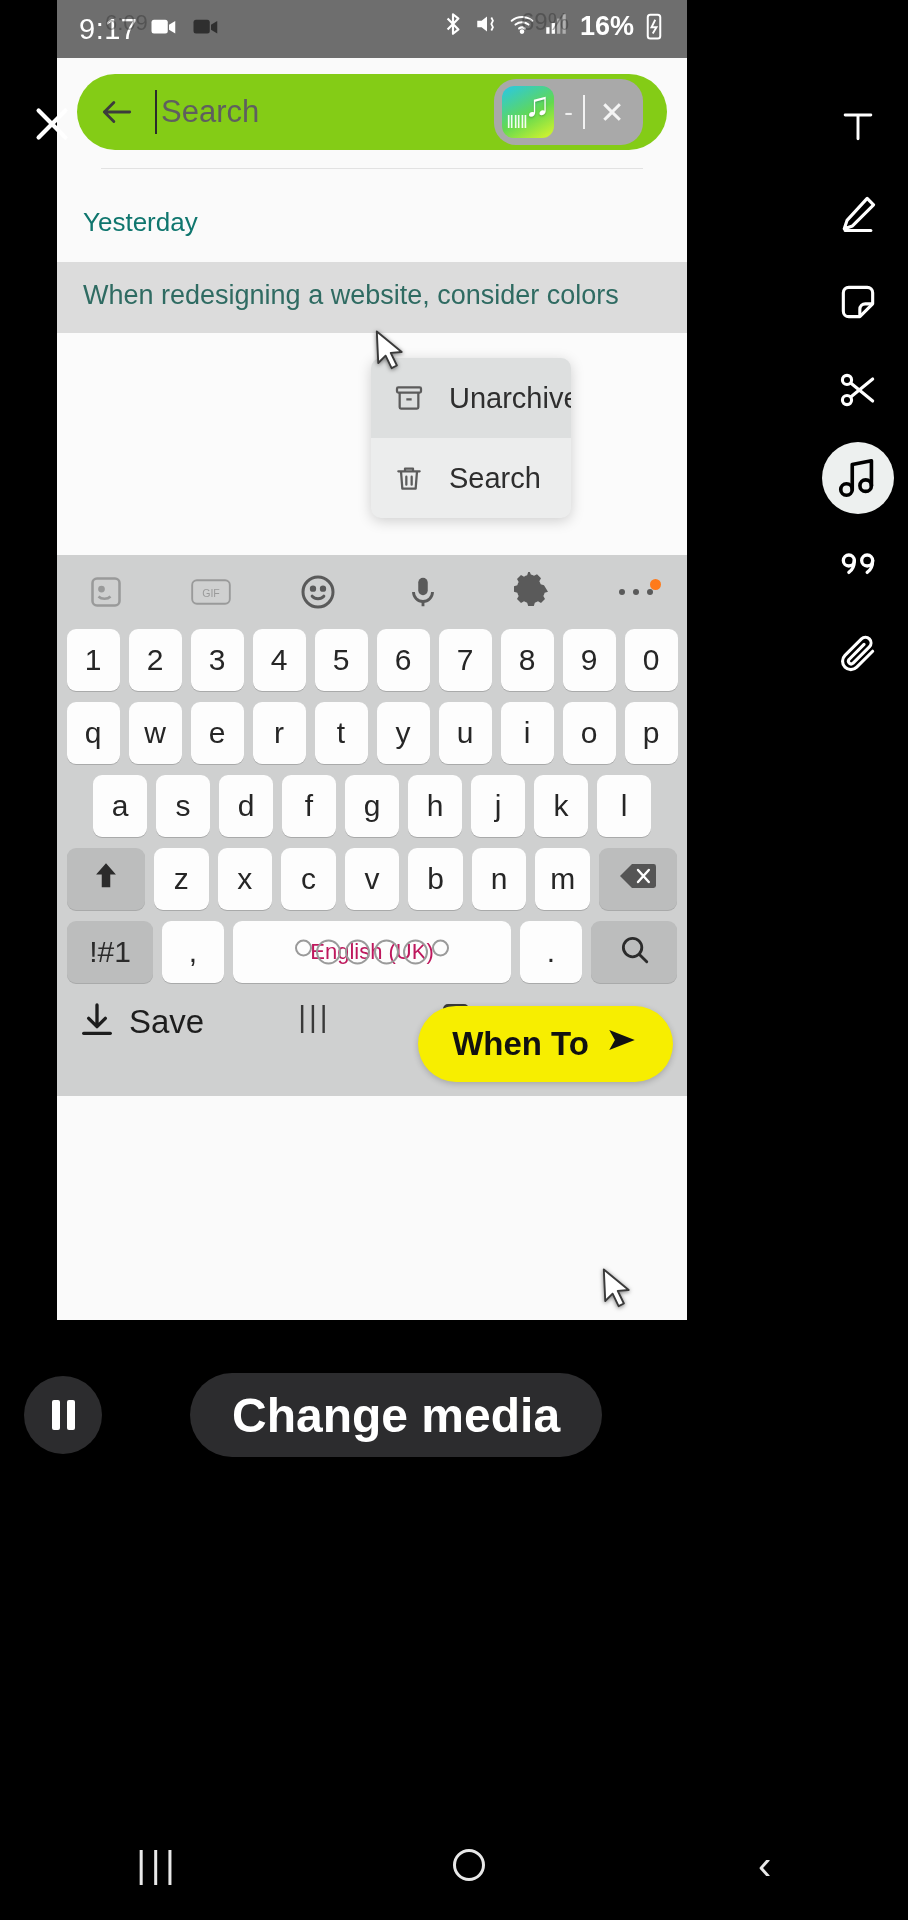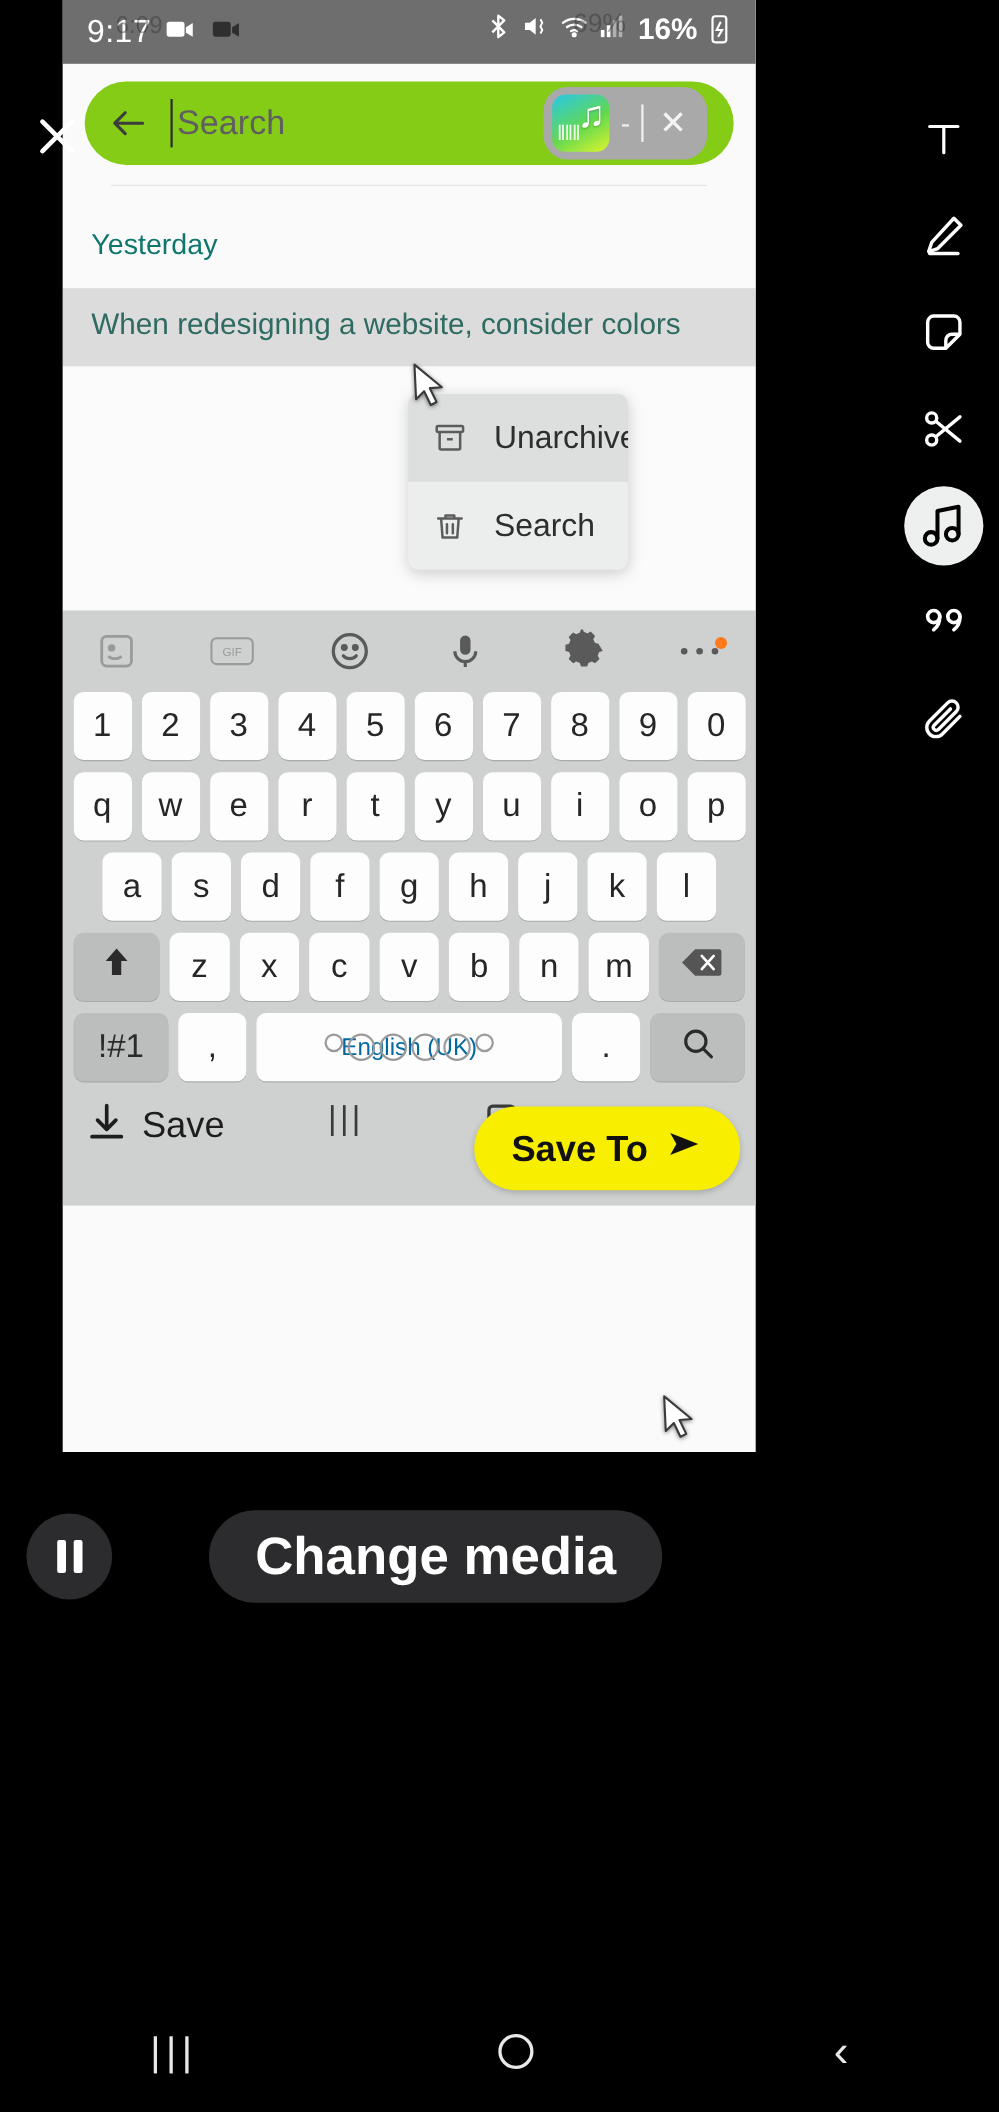--- a/index.html
+++ b/index.html
@@ -141,21 +141,21 @@
     display: flex; align-items: center; justify-content: center;
     font-size: 30px; color: #262626;
     box-shadow: 0 1px 0 rgba(0,0,0,.18);
   }
   .key.fn { background: #bcbdbd; flex: 0 0 78px; color: #2b2b2b; }
   .key.spacebar { flex: 6; position: relative; }
   .key.sym { flex: 0 0 86px; }
   .key.comma, .key.period { flex: 0 0 62px; }
   .key.search-k { flex: 0 0 86px; background:#bcbdbd; }
   .row-letters2 { padding-left: 36px; padding-right: 36px; }
-  .spacebar-label { font-size: 22px; color: #0369a1; }
+  .spacebar-label { font-size: 22px; color: #be185d; }
   .dots-overlay { position:absolute; left:50%; top:50%; transform:translate(-50%,-50%); display:flex; gap:4px; }
   .dots-overlay i { width: 17px; height: 17px; border: 2px solid #9a9a9a; border-radius: 50%; display:block; }
   .dots-overlay i.big { width: 25px; height: 25px; }
 
   
   .app-bottom {
     height: 96px; background: #cfd0d0; display: flex; align-items: flex-start;
     padding: 0 20px; position: relative; gap: 46px;
   }
   .save-btn { display: flex; align-items: center; gap: 12px; color: #1d1d1d; }
@@ -533,21 +533,21 @@
               <path d="M4 20h16"></path>
             </svg>
         </span>
         <span class="save-label">Save</span>
       </span>
       <span class="navhints">
         <span class="nav-bars">|||</span>
         <span class="nav-sq"></span>
       </span>
       <span class="send-btn">
-        <span>Save To</span>
+        <span>When To</span>
         <span>
           <svg width="34" height="34" viewBox="0 0 24 24" fill="currentColor">
               <path d="M3 5l18 7-18 7 4-7z"></path>
             </svg>
         </span>
       </span>
     </div>
   </div>
 
   <div class="rec-controls">

